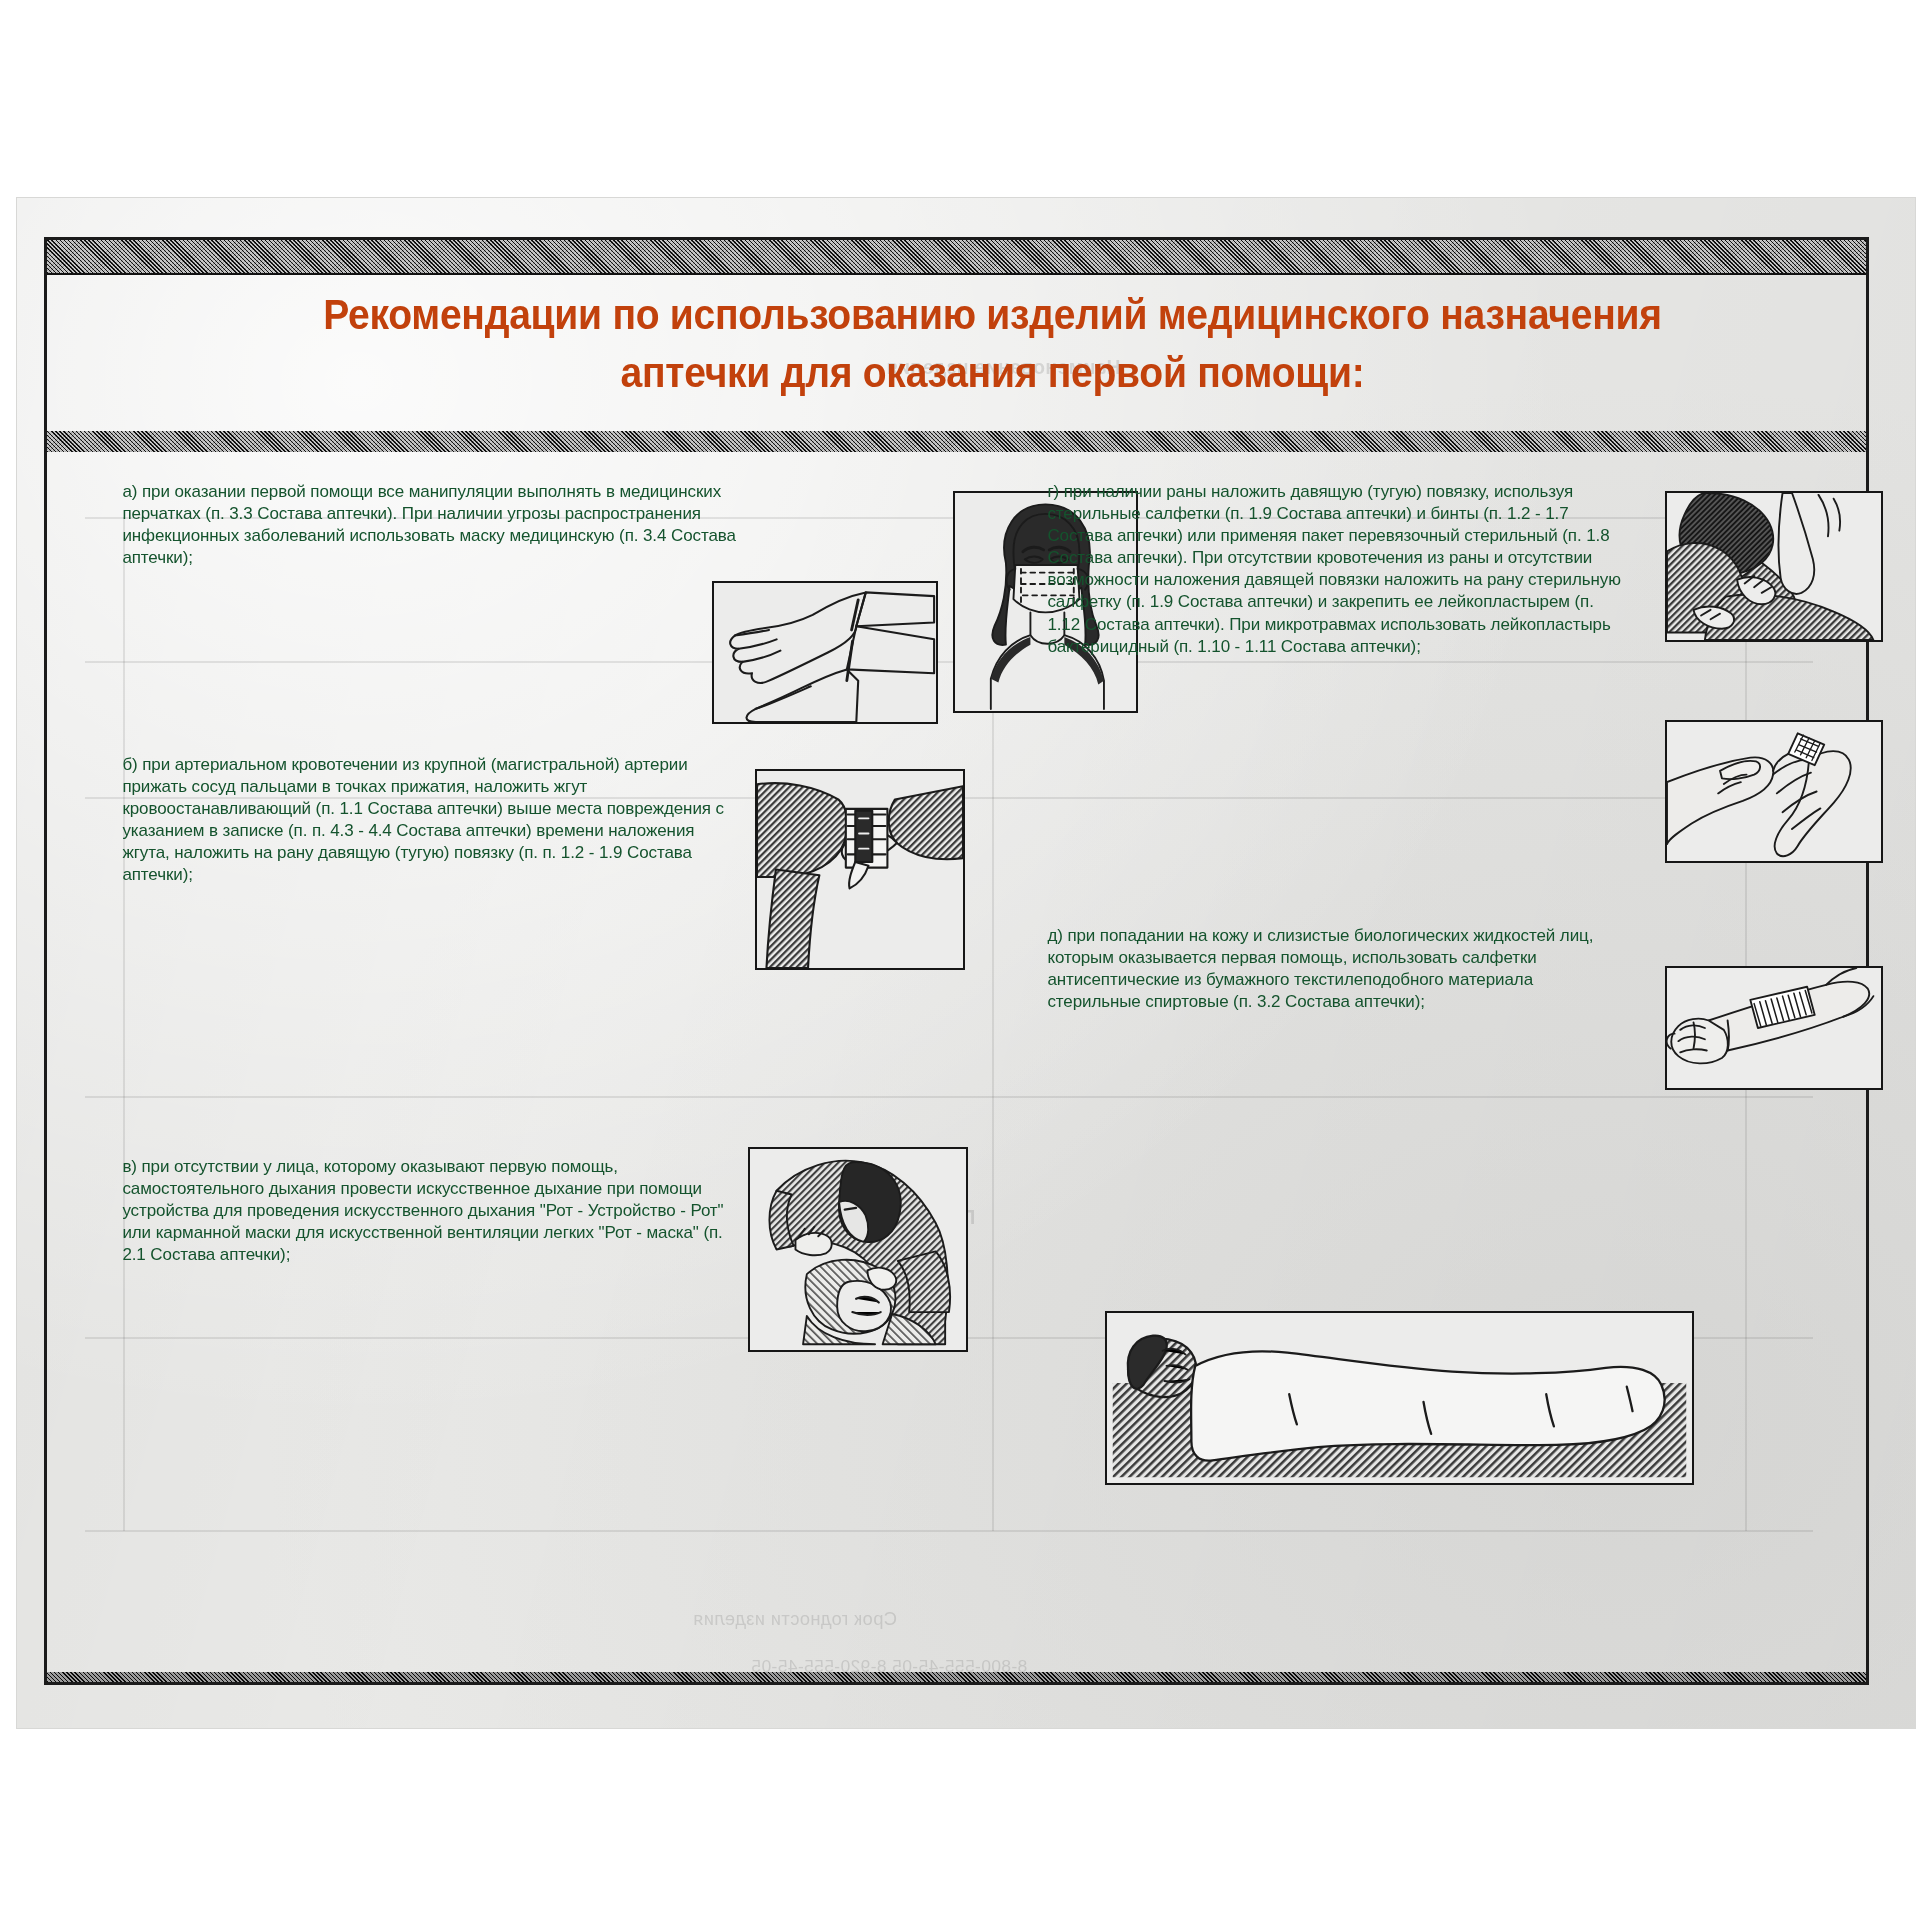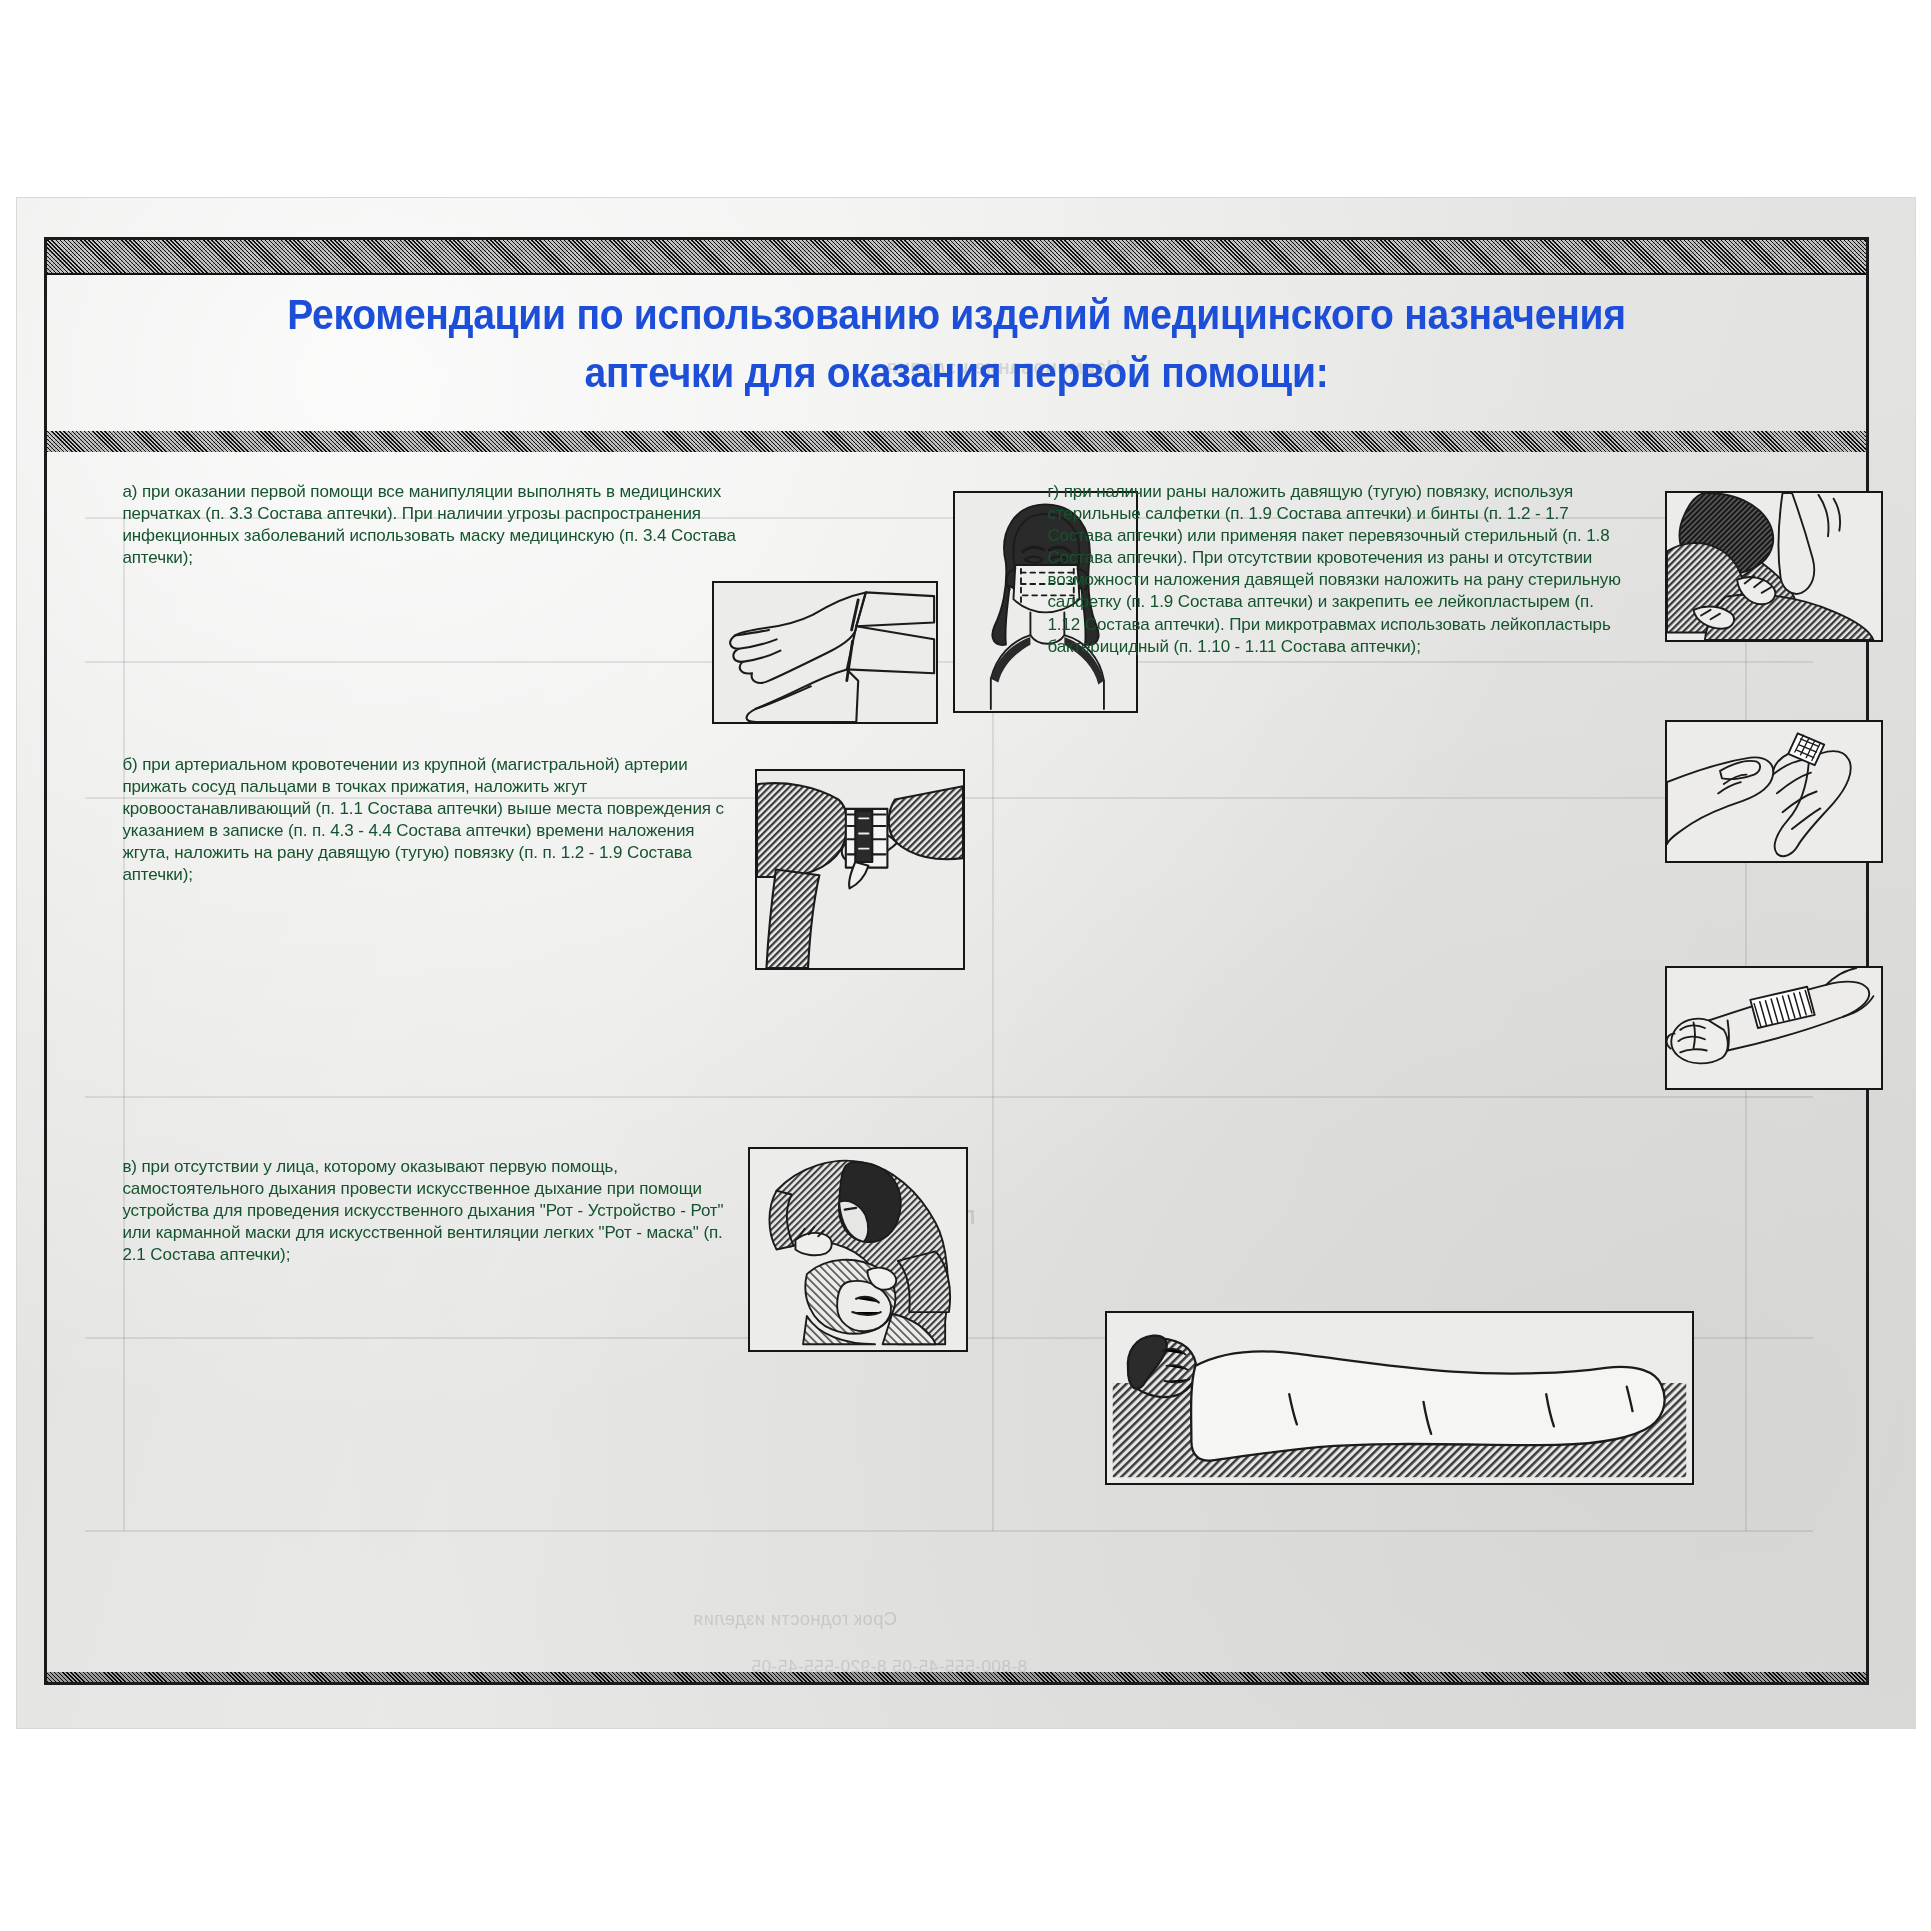--- a/index.html
+++ b/index.html
@@ -67,21 +67,22 @@
   #band-top{ top:0px;  height:33px; border-bottom:2.9px solid #111; }
   #band-mid{ top:191px; height:21px; }
   #band-bottom{ bottom:0px; height:9.7px;
     background-image:repeating-linear-gradient(45deg, rgba(0,0,0,.9) 0 1px, rgba(255,255,255,.4) 1px 2.9px);}
 
   
   #title-block{
     position:absolute;
     left:0; top:46px; width:100%;
     text-align:center;
-    color:#1d4ed8;
+    color:#c2410c;
+    padding-left:36px;
   }
   .title-line{
     font-weight:bold;
     font-size:42px;
     line-height:1.38;
     letter-spacing:-0.3px;
     transform:scaleX(.93);
   }
 
   
@@ -391,20 +392,21 @@
               <path d="M144 14 L135 32" stroke-width="1.4"></path>
               <path d="M150 17 L141 35" stroke-width="1.4"></path>
               <path d="M156 20 L147 38" stroke-width="1.4"></path>
               <path d="M162 22 L153 41" stroke-width="1.4"></path>
 
               <path d="M128 34 C120 38 114 44 112 52"></path>
             </g>
           </svg>
         </div>
 
+        <div class="para" style="left:0; top:444px; width:579px;">д) при попадании на кожу и слизистые биологических жидкостей лиц, которым оказывается первая помощь, использовать салфетки антисептические из бумажного текстилеподобного материала стерильные спиртовые (п. 3.2 Состава аптечки);</div>
 
         <div class="fig" style="left:618px; top:485px; width:218px; height:124px;">
           <svg viewBox="0 0 226 128" preserveAspectRatio="none">
             <g fill="none" stroke="#1b1b1b" stroke-width="2" stroke-linejoin="round" stroke-linecap="round">
 
               <path d="M44 56 C80 44 128 28 168 18 C190 12 206 14 212 22
                        C218 32 206 44 186 52 C150 66 100 80 64 88
                        C48 92 38 86 38 76 C38 68 40 60 44 56 Z" fill="#edecea"></path>
 
               <path d="M64 56 C66 70 66 80 64 88"></path>

